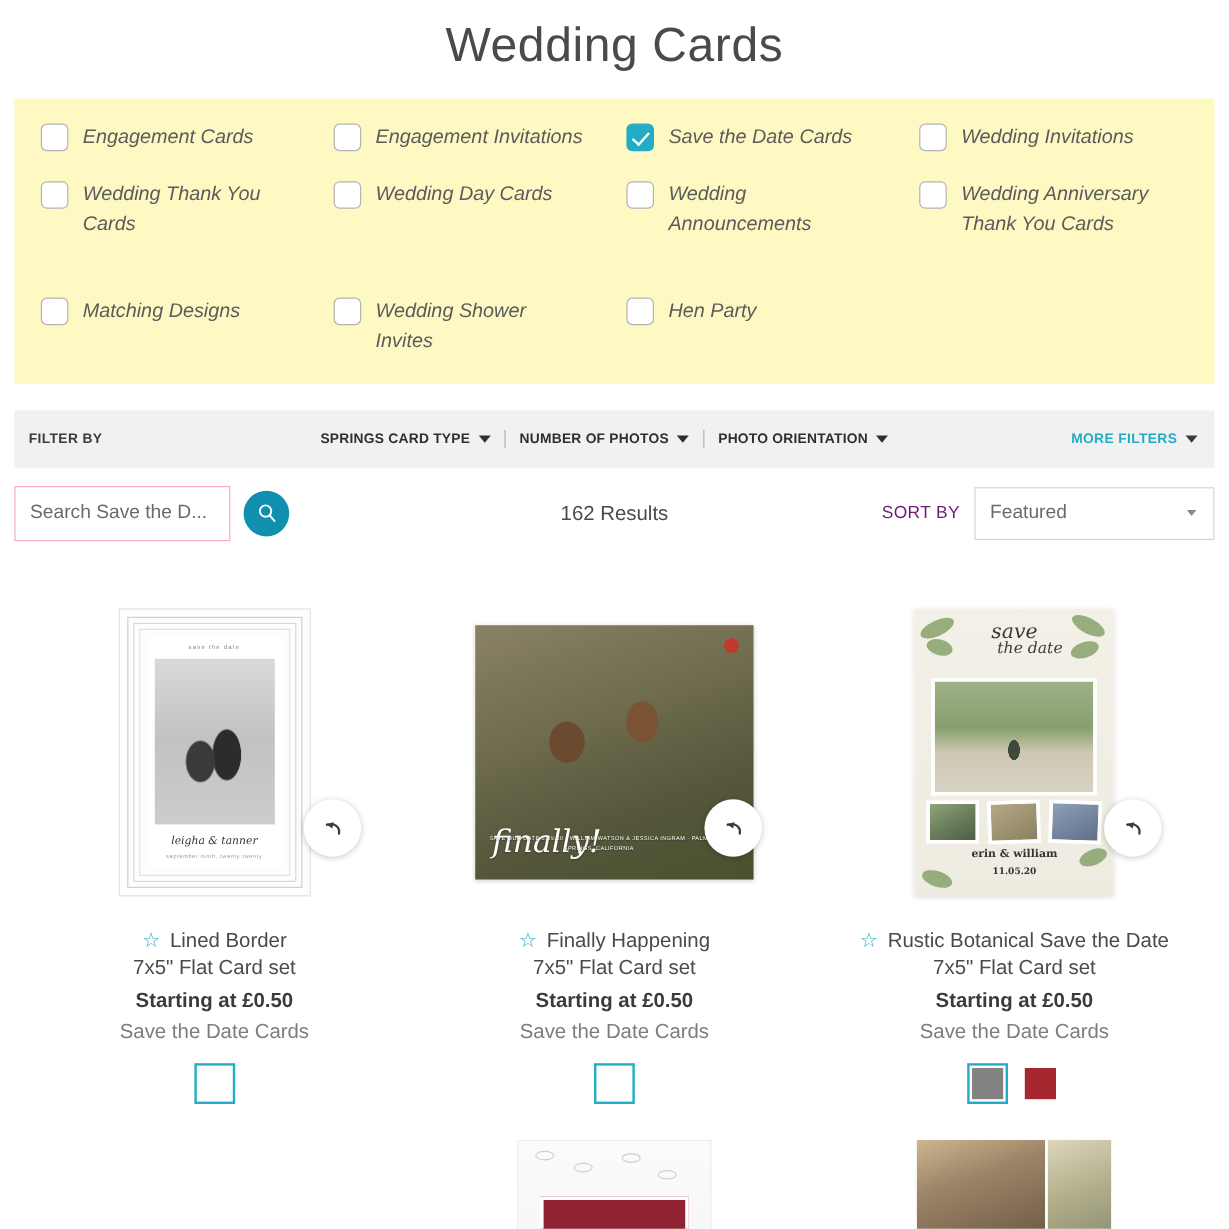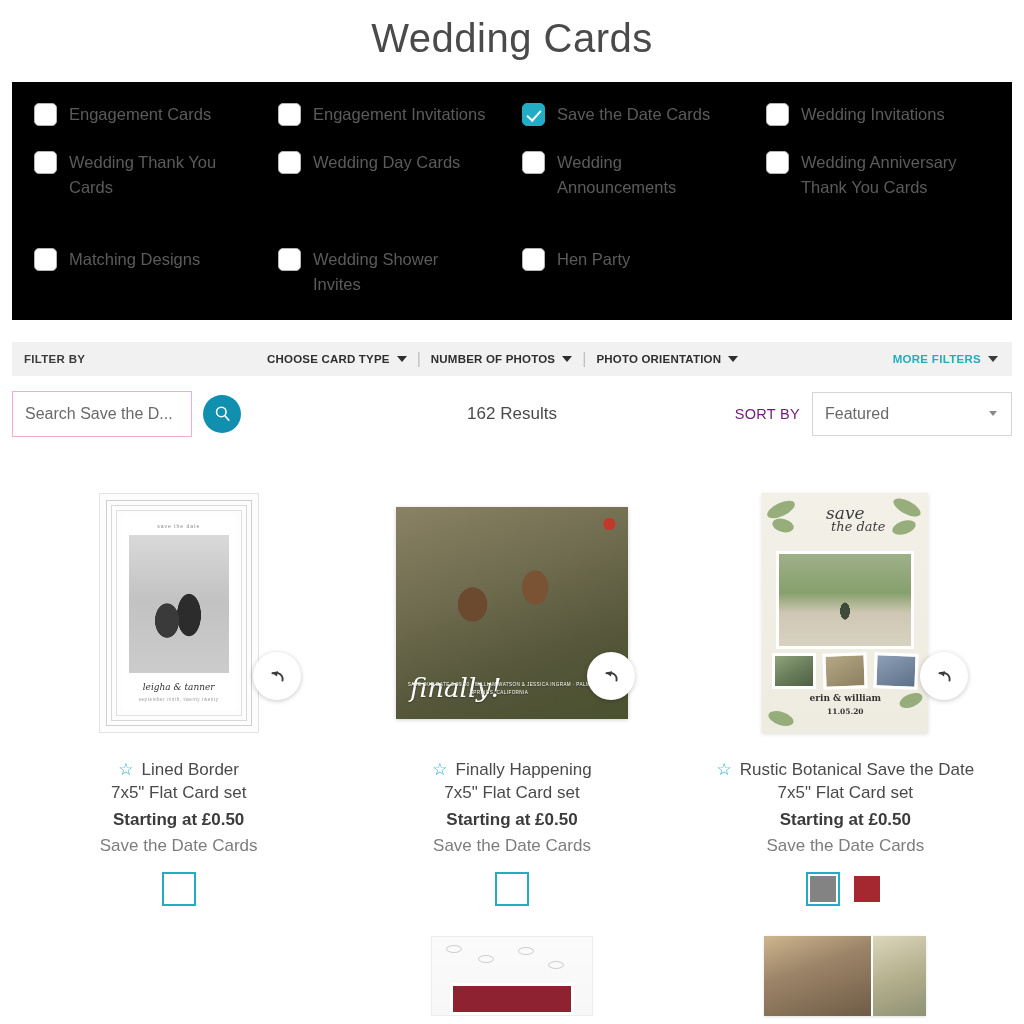--- a/index.html
+++ b/index.html
@@ -20,22 +20,23 @@
     color: #4a4a4a;
     letter-spacing: 0.5px;
     padding-top: 16px;
     margin: 0 0 22px 0;
     line-height: 1.1;
   }
 
   
   .cat-panel {
     margin: 16px 12px;
-    background: #000000;
+    background: #fef9c3;
     padding: 20px 12px 22px 12px;
+    font-style: italic;
   }
   .cat-grid {
     display: grid;
     grid-template-columns: 1fr 1fr 1fr 1fr;
     row-gap: 22px;
     column-gap: 0px;
   }
   .cat-item {
     display: flex;
     align-items: flex-start;
@@ -71,21 +72,21 @@
     color: #5b5b5b;
     font-weight: 400;
     line-height: 1.55;
     max-width: 175px;
   }
 
   
   .filter-bar {
     margin: 22px 12px 0 12px;
     background: #f1f1f1;
-    height: 34px;
+    height: 48px;
     display: flex;
     align-items: center;
     padding: 0 12px;
     position: relative;
   }
   .filter-by {
     font-size: 11.5px;
     font-weight: bold;
     color: #3b3b3b;
     letter-spacing: 0.3px;
@@ -427,21 +428,21 @@
       <div class="cat-item spacer-row"></div>
 
     </div>
   </div>
 
   <div class="filter-bar">
     <span class="filter-by">FILTER BY</span>
 
     <div class="filter-mid">
       <span class="fitem">
-        <span>CHOOSE CARD TYPE</span>
+        <span>SPRINGS CARD TYPE</span>
         <span class="caret"></span>
       </span>
       <span class="fsep">|</span>
       <span class="fitem">
         <span>NUMBER OF PHOTOS</span>
         <span class="caret"></span>
       </span>
       <span class="fsep">|</span>
       <span class="fitem">
         <span>PHOTO ORIENTATION</span>

